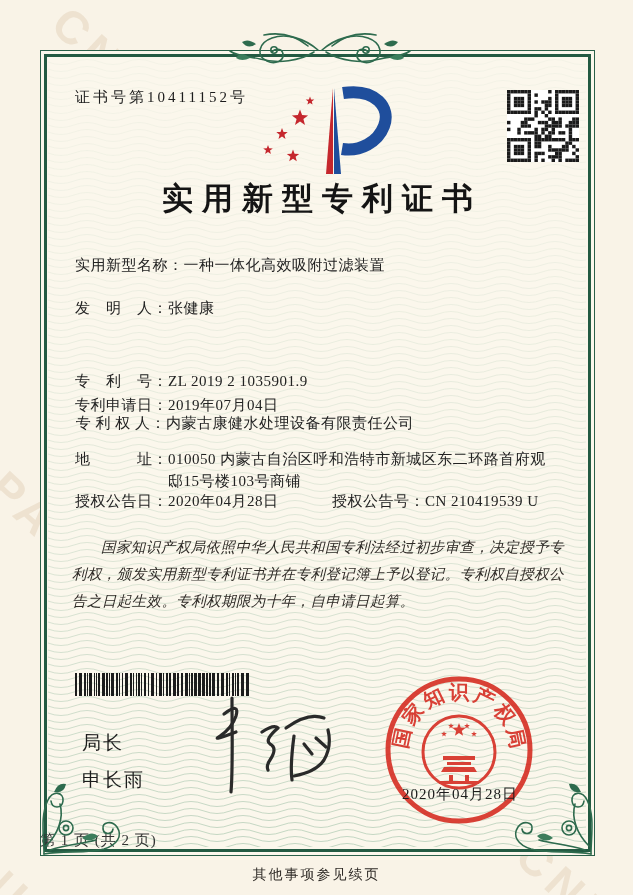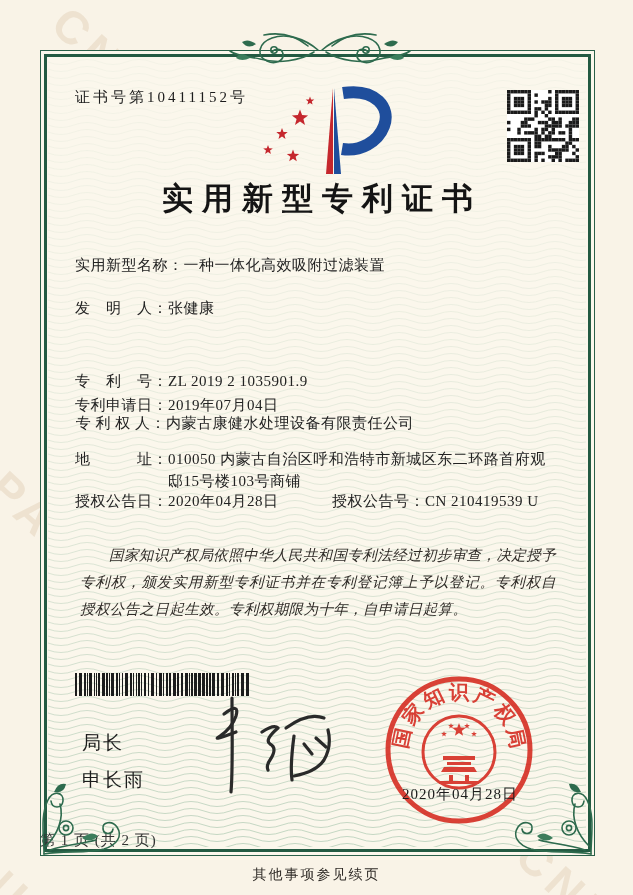--- a/index.html
+++ b/index.html
@@ -45,21 +45,21 @@
     font-size:15px;letter-spacing:0.5px;color:#222;line-height:22px;
   }
   .flabel{flex:0 0 91px;white-space:nowrap;text-align:right;}
   .fvalue{flex:1 1 auto;}
   .fvalue-fixed{flex:0 0 164px;}
   .paras{
     position:absolute;left:64px;top:526px;width:508px;
     font-size:14.5px;line-height:27px;font-style:italic;
     color:#2e2a26;text-align:justify;letter-spacing:0.4px;
   }
-  .paras p{margin:16px;text-indent:2em;}
+  .paras p{margin:8px;text-indent:2em;}
   .officials{position:absolute;left:82px;top:730px;font-size:19px;letter-spacing:2px;color:#1c1c1c;}
   .officials div{margin-bottom:11px;}
   .signature-wrap{position:absolute;left:190px;top:692px;}
   .seal-wrap{position:absolute;left:380px;top:668px;}
   .page-info{
     position:absolute;left:40px;top:831px;width:555px;text-align:left;
     font-size:15px;letter-spacing:1px;color:#333;
   }
   .footer-note{
     position:absolute;left:0;top:866px;width:633px;text-align:center;

